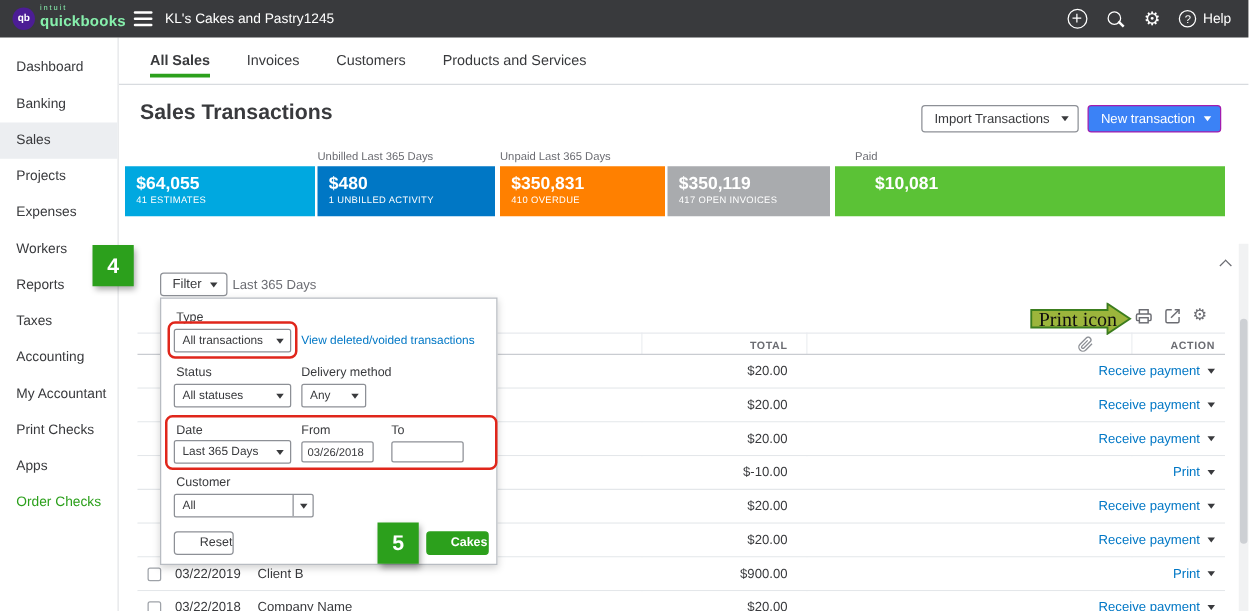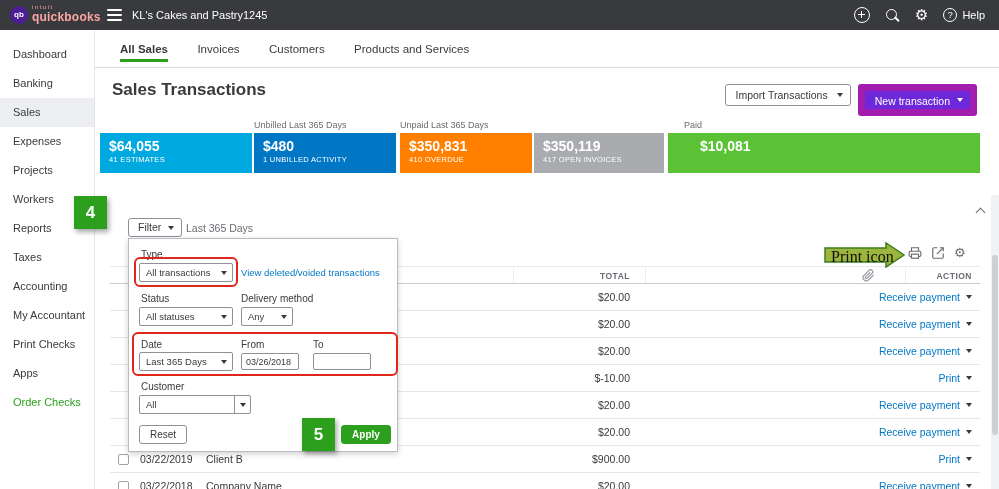--- a/index.html
+++ b/index.html
@@ -2,21 +2,21 @@
 <html><head>
 <meta charset="utf-8">
 <style>
 * { margin:0; padding:0; box-sizing:border-box; }
 body { font-family:"Liberation Sans",sans-serif; background:#fff; }
 #app { position:relative; width:999px; height:489px; overflow:hidden; background:#fff; }
 
 
 .topbar { position:absolute; left:0; top:0; width:999px; height:30px; background:#393a3d; z-index:30; }
 .logo-circle { position:absolute; left:10px; top:6px; width:18px; height:18px; border-radius:50%; background:#4c1d95; color:#fff; font-size:8px; font-weight:bold; text-align:center; line-height:18px; }
-.brand-block { position:absolute; left:32px; top:4px; color:#fca5a5; line-height:1; }
+.brand-block { position:absolute; left:32px; top:4px; color:#86efac; line-height:1; }
 .brand-top { display:block; font-size:6px; letter-spacing:1.5px; line-height:7px; }
 .brand { display:block; font-size:12px; font-weight:bold; line-height:13px; letter-spacing:.2px; }
 .hamburger { position:absolute; left:107px; top:9px; width:15px; height:12px; display:flex; flex-direction:column; justify-content:space-between; cursor:pointer; }
 .hamburger i { display:block; height:2px; background:#fff; border-radius:1px; }
 .company { position:absolute; left:132px; top:9px; color:#fff; font-size:11px; }
 .topbar-right { position:absolute; right:14px; top:0; height:30px; display:flex; align-items:center; gap:15px; color:#fff; }
 .plus-circle { position:relative; width:16px; height:16px; border:1.5px solid #fff; border-radius:50%; cursor:pointer; }
 .plus-circle::before, .plus-circle::after { content:""; position:absolute; background:#fff; }
 .plus-circle::before { left:3px; top:5.7px; width:7px; height:1.6px; }
 .plus-circle::after { left:5.7px; top:3px; width:1.6px; height:7px; }
@@ -37,21 +37,21 @@
 
 .tabs { position:absolute; left:95px; top:30px; width:904px; height:38px; border-bottom:1px solid #d8dbdf; background:#fff; }
 .tab { position:relative; display:inline-block; margin-left:25px; font-size:11.5px; color:#393a3d; line-height:38px; cursor:pointer; }
 .tab.active { font-weight:bold; }
 .tab.active::after { content:""; position:absolute; left:0; right:0; bottom:6px; height:3px; background:#2ca01c; }
 
 
 .page-title { position:absolute; left:112px; top:80px; font-size:17px; font-weight:bold; color:#393a3d; }
 .head-buttons { position:absolute; right:22px; top:84px; display:flex; gap:7px; }
 .btn-import { position:relative; height:22px; padding:0 22px 0 10px; border:1px solid #8d9096; border-radius:3px; background:#fff; font-size:10.5px; line-height:20px; color:#393a3d; cursor:pointer; font-family:inherit; }
-.btn-new { position:relative; height:32px; padding:0 20px 0 10px; border:7px solid #a21caf; border-radius:3px; background:#6d28d9; font-size:10.5px; line-height:20px; color:#fff; cursor:pointer; font-family:inherit; }
+.btn-new { position:relative; height:22px; padding:0 20px 0 10px; border:1px solid #a21caf; border-radius:3px; background:#3b82f6; font-size:10.5px; line-height:20px; color:#fff; cursor:pointer; font-family:inherit; }
 .caret { position:absolute; right:7px; top:50%; margin-top:-2px; width:0; height:0; border-left:3.5px solid transparent; border-right:3.5px solid transparent; border-top:4px solid currentColor; }
 .caret.sel { right:5px; }
 
 
 .mb-label { position:absolute; top:120px; font-size:9px; color:#6b6c72; }
 .money-bar { position:absolute; left:100px; top:133px; width:880px; height:40px; display:flex; }
 .tile { height:40px; padding:5px 9px 0; color:#fff; cursor:pointer; overflow:hidden; }
 .tile .amt { font-size:14px; font-weight:bold; line-height:16px; }
 .tile .sub { font-size:7.5px; letter-spacing:.3px; margin-top:1px; white-space:nowrap; }
 .t0{width:152px; margin-right:2px;} .t1{width:142px; margin-right:4px;} .t2{width:132px; margin-right:2px;} .t3{width:130px; margin-right:4px;} .t4{width:312px;padding-left:32px;}
@@ -83,21 +83,21 @@
 .td-total { position:absolute; right:350px; top:7px; font-size:10.5px; color:#393a3d; }
 .td-action { position:absolute; right:8px; top:7px; display:flex; align-items:center; gap:6px; font-size:10.5px; color:#0077c5; cursor:pointer; }
 .caret-inline { width:0; height:0; border-left:3.5px solid transparent; border-right:3.5px solid transparent; border-top:4px solid #393a3d; }
 
 
 .fpanel { position:absolute; left:128px; top:238px; width:270px; height:214px; background:#fff; border:1px solid #b8bcc2; box-shadow:0 2px 6px rgba(0,0,0,.18); z-index:10; }
 .flabel { position:absolute; font-size:10px; color:#393a3d; }
 .fselect { position:absolute; height:19px; border:1px solid #8d9096; border-radius:2px; background:#fff; font-size:9.5px; line-height:17px; color:#393a3d; padding:0 16px 0 6px; cursor:pointer; white-space:nowrap; overflow:hidden; }
 .finput { position:absolute; height:17px; border:1px solid #8d9096; border-radius:2px; font-size:9px; color:#393a3d; padding:0 4px; font-family:"Liberation Sans",sans-serif; }
 .flink { position:absolute; font-size:9.5px; color:#0077c5; cursor:pointer; }
-.fbtn { position:absolute; height:19px; border:1px solid #8d9096; border-radius:3px; background:#fff; font-size:10px; line-height:17px; color:#393a3d; text-align:center; cursor:pointer; font-family:inherit; }
+.fbtn { position:absolute; height:19px; border:1px solid #8d9096; border-radius:3px; background:#fff; font-size:10px; line-height:17px; color:#393a3d; text-align:right; cursor:pointer; font-family:inherit; }
 .fbtn.apply { background:#2ca01c; border-color:#2ca01c; color:#fff; font-weight:bold; }
 .combo-tail { position:absolute; right:0; top:0; width:16px; height:100%; border-left:1px solid #8d9096; display:flex; align-items:center; justify-content:center; }
 .redbox { position:absolute; border:2px solid #e0261b; border-radius:6px; z-index:12; pointer-events:none; }
 
 
 .badge { position:absolute; width:33px; height:33px; background:#2ca01c; color:#fff; font-size:17px; font-weight:bold; text-align:center; line-height:33px; z-index:20; box-shadow:2px 3px 5px rgba(0,0,0,.35); }
 .callout { position:absolute; left:824px; top:242px; width:82px; height:26px; z-index:20; }
 .callout svg { position:absolute; left:0; top:0; width:82px; height:26px; }
 .ctext { position:absolute; left:7px; top:6px; font-family:"Liberation Serif",serif; font-size:16px; color:#101010; white-space:nowrap; }
 
@@ -130,22 +130,22 @@
         <span class="help-circle">?</span>
         <span class="help-label">Help</span>
       </span>
     </div>
   </header>
 
   <nav class="sidebar">
     <div class="side-item">Dashboard</div>
     <div class="side-item">Banking</div>
     <div class="side-item active">Sales</div>
+    <div class="side-item">Projects</div>
     <div class="side-item">Expenses</div>
-    <div class="side-item">Projects</div>
     <div class="side-item">Workers</div>
     <div class="side-item">Reports</div>
     <div class="side-item">Taxes</div>
     <div class="side-item">Accounting</div>
     <div class="side-item">My Accountant</div>
     <div class="side-item">Print Checks</div>
     <div class="side-item">Apps</div>
     <div class="side-item green">Order Checks</div>
   </nav>
 
@@ -330,21 +330,21 @@
 
     <span class="flabel" style="left:12px;top:142px">Customer</span>
     <div class="fselect" style="left:10px;top:156px;width:112px">
       <span>All</span>
       <span class="combo-tail">
           <span class="caret-inline"></span>
         </span>
     </div>
 
     <button class="fbtn" style="left:10px;top:186px;width:48px">Reset</button>
-    <button class="fbtn apply" style="left:212px;top:186px;width:50px">Apply</button>
+    <button class="fbtn apply" style="left:212px;top:186px;width:50px">Cakes</button>
   </div>
 
   <div class="badge" style="left:74px;top:196px">4</div>
   <div class="badge" style="left:302px;top:418px">5</div>
   <div class="callout">
     <svg viewBox="0 0 82 26">
         <polygon points="1,6 62,6 62,1 80,13 62,25 62,20 1,20" fill="#9cb53c" stroke="#3c7d1e" stroke-width="1.5"></polygon>
       </svg>
     <span class="ctext">Print icon</span>
   </div>

